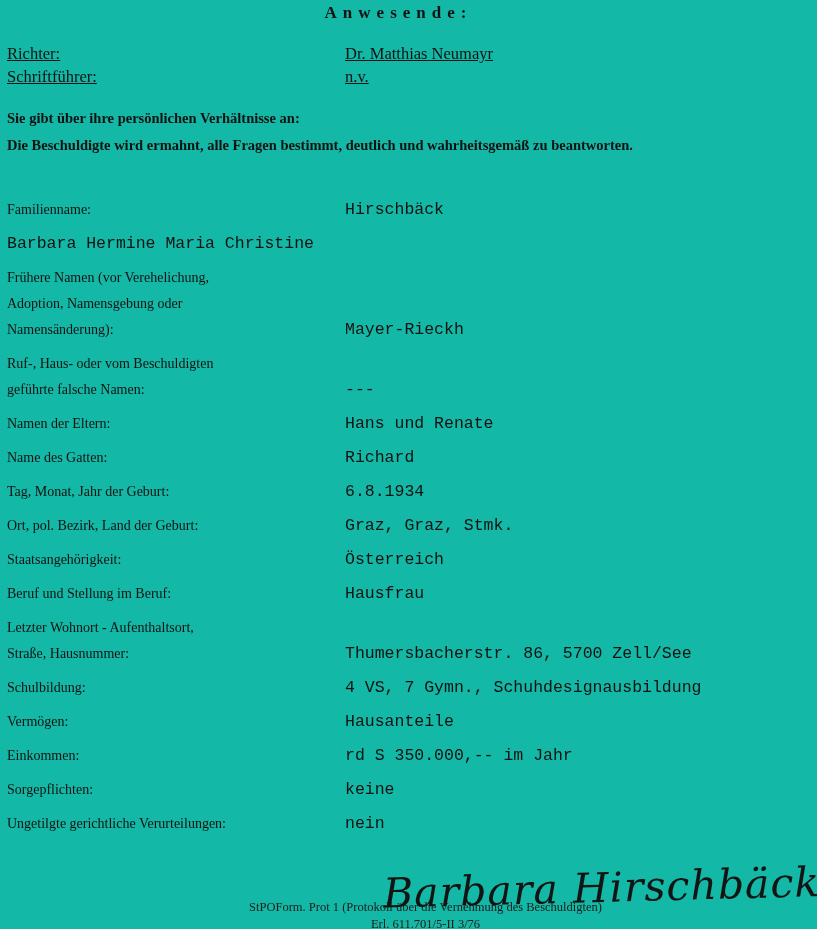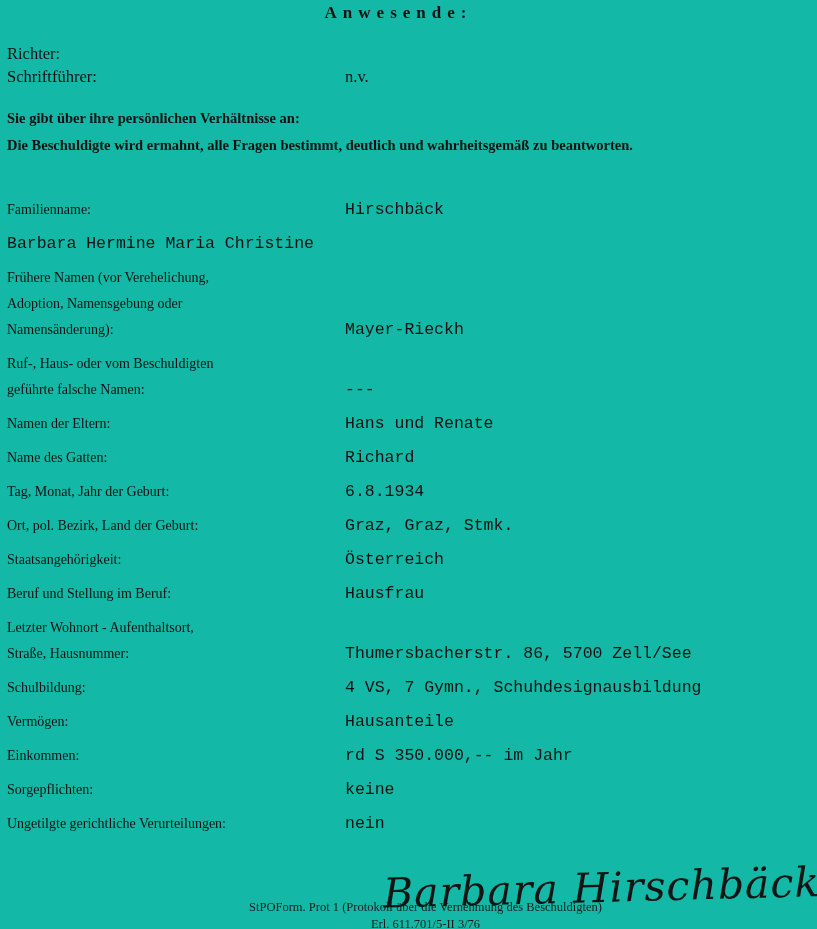--- a/index.html
+++ b/index.html
@@ -29,20 +29,21 @@
   .attendees {
     position: absolute;
     top: 42px;
     left: 7px;
     right: 0;
   }
   .attendee-row {
     display: flex;
     line-height: 23px;
     font-size: 16.5px;
+    text-decoration: underline;
   }
   .attendee-row .label { width: 338px; }
   .admonition {
     position: absolute;
     top: 110px;
     left: 7px;
     right: 10px;
     font-size: 14.5px;
     font-weight: bold;
   }
@@ -98,20 +99,21 @@
 </head>
 <body>
 
 <div class="page">
 
   <div class="title">Anwesende:</div>
 
   <div class="attendees">
     <div class="attendee-row">
       <span class="label">Richter:</span>
+      <span class="value">Dr. Matthias Neumayr</span>
     </div>
     <div class="attendee-row">
       <span class="label">Schriftführer:</span>
       <span class="value">n.v.</span>
     </div>
   </div>
 
   <div class="admonition">
     <p>Sie gibt über ihre persönlichen Verhältnisse an:</p>
     <p>Die Beschuldigte wird ermahnt, alle Fragen bestimmt, deutlich und wahrheitsgemäß zu beantworten.</p>

